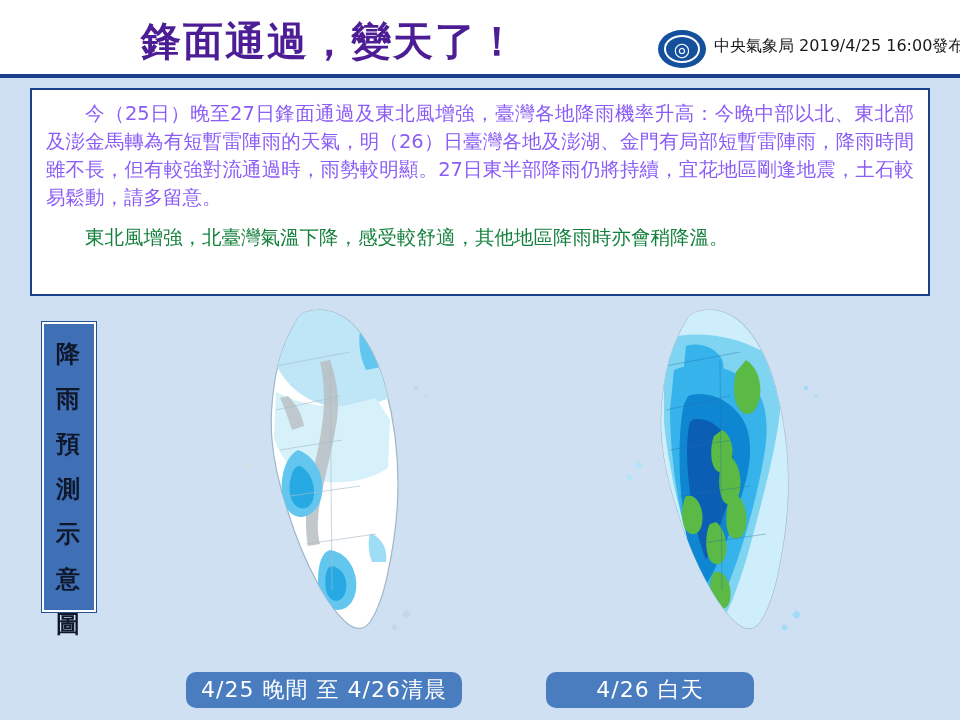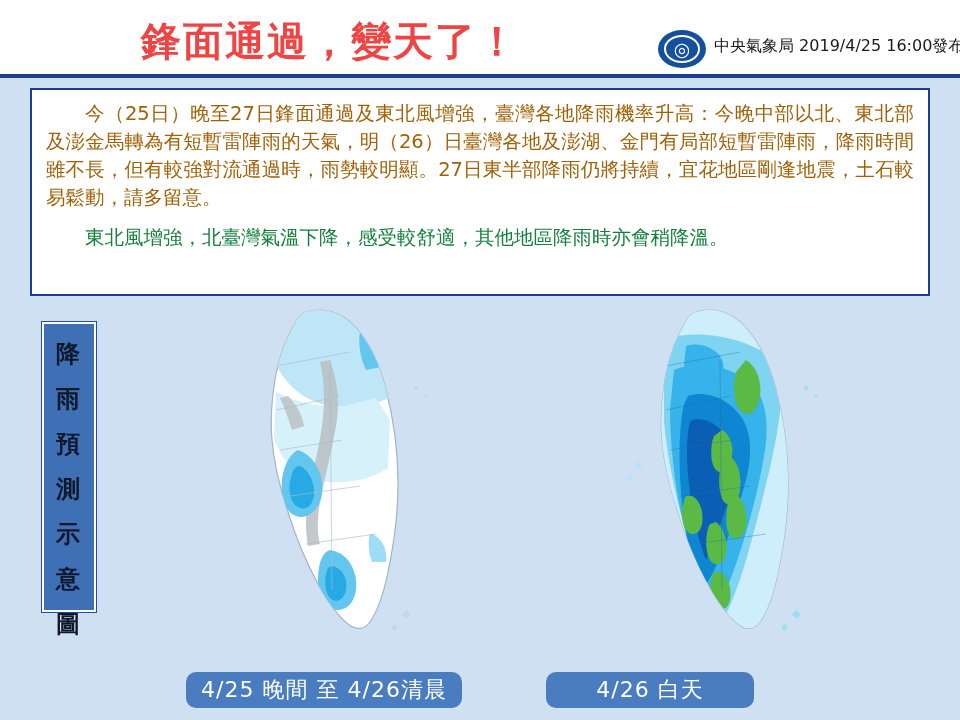--- a/index.html
+++ b/index.html
@@ -23,21 +23,21 @@
     height: 76px;
     background: #ffffff;
   }
   .title {
     position: absolute;
     left: 0; top: 14px;
     width: 660px;
     text-align: center;
     font-size: 40px;
     font-weight: bold;
-    color: #ef4444;
+    color: #4c1d95;
     letter-spacing: 2px;
     font-family: "DejaVu Sans", "Liberation Sans", sans-serif;
   }
   .logo {
     position: absolute;
     left: 658px; top: 30px;
     width: 48px; height: 38px;
   }
   .logo-ellipse {
     position: absolute;
@@ -95,21 +95,21 @@
     width: 900px;
     height: 208px;
     background: #ffffff;
     border: 2px solid #1b3f8b;
     box-sizing: border-box;
     padding: 10px 14px 0 14px;
   }
   .para {
     font-size: 19.5px;
     line-height: 28px;
-    color: #a16207;
+    color: #8b5cf6;
     margin: 0;
     text-align: justify;
     letter-spacing: 0px;
   }
   .para.indent {
     text-indent: 2em;
   }
   .para2 {
     margin-top: 12px;
     text-indent: 2em;

